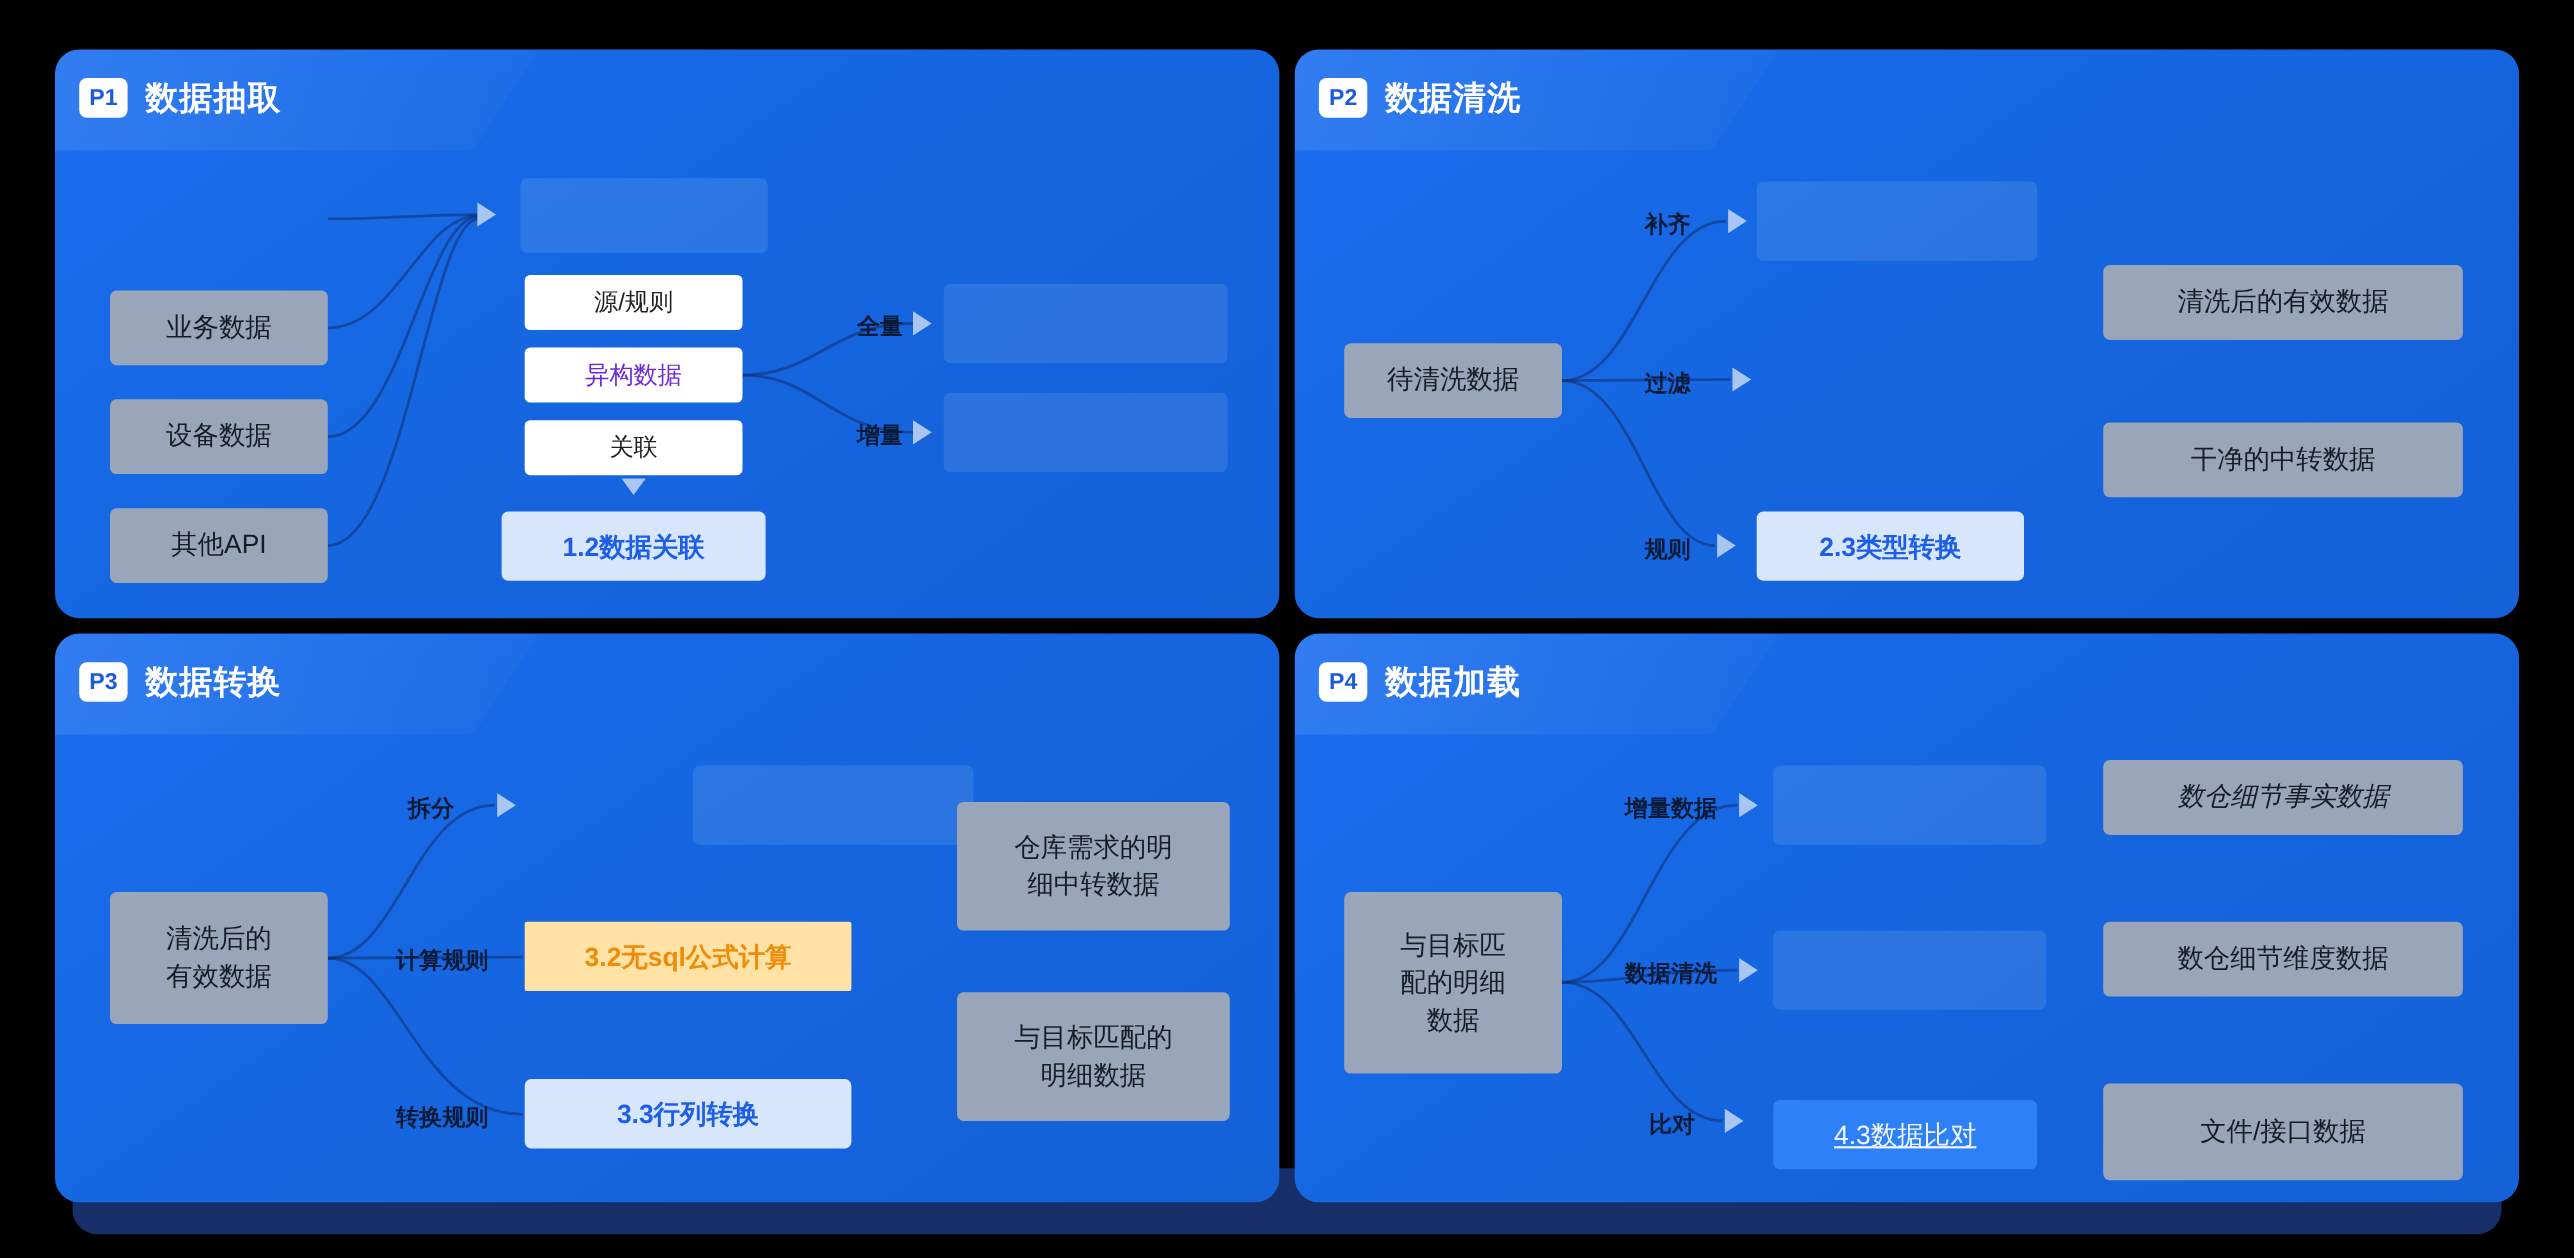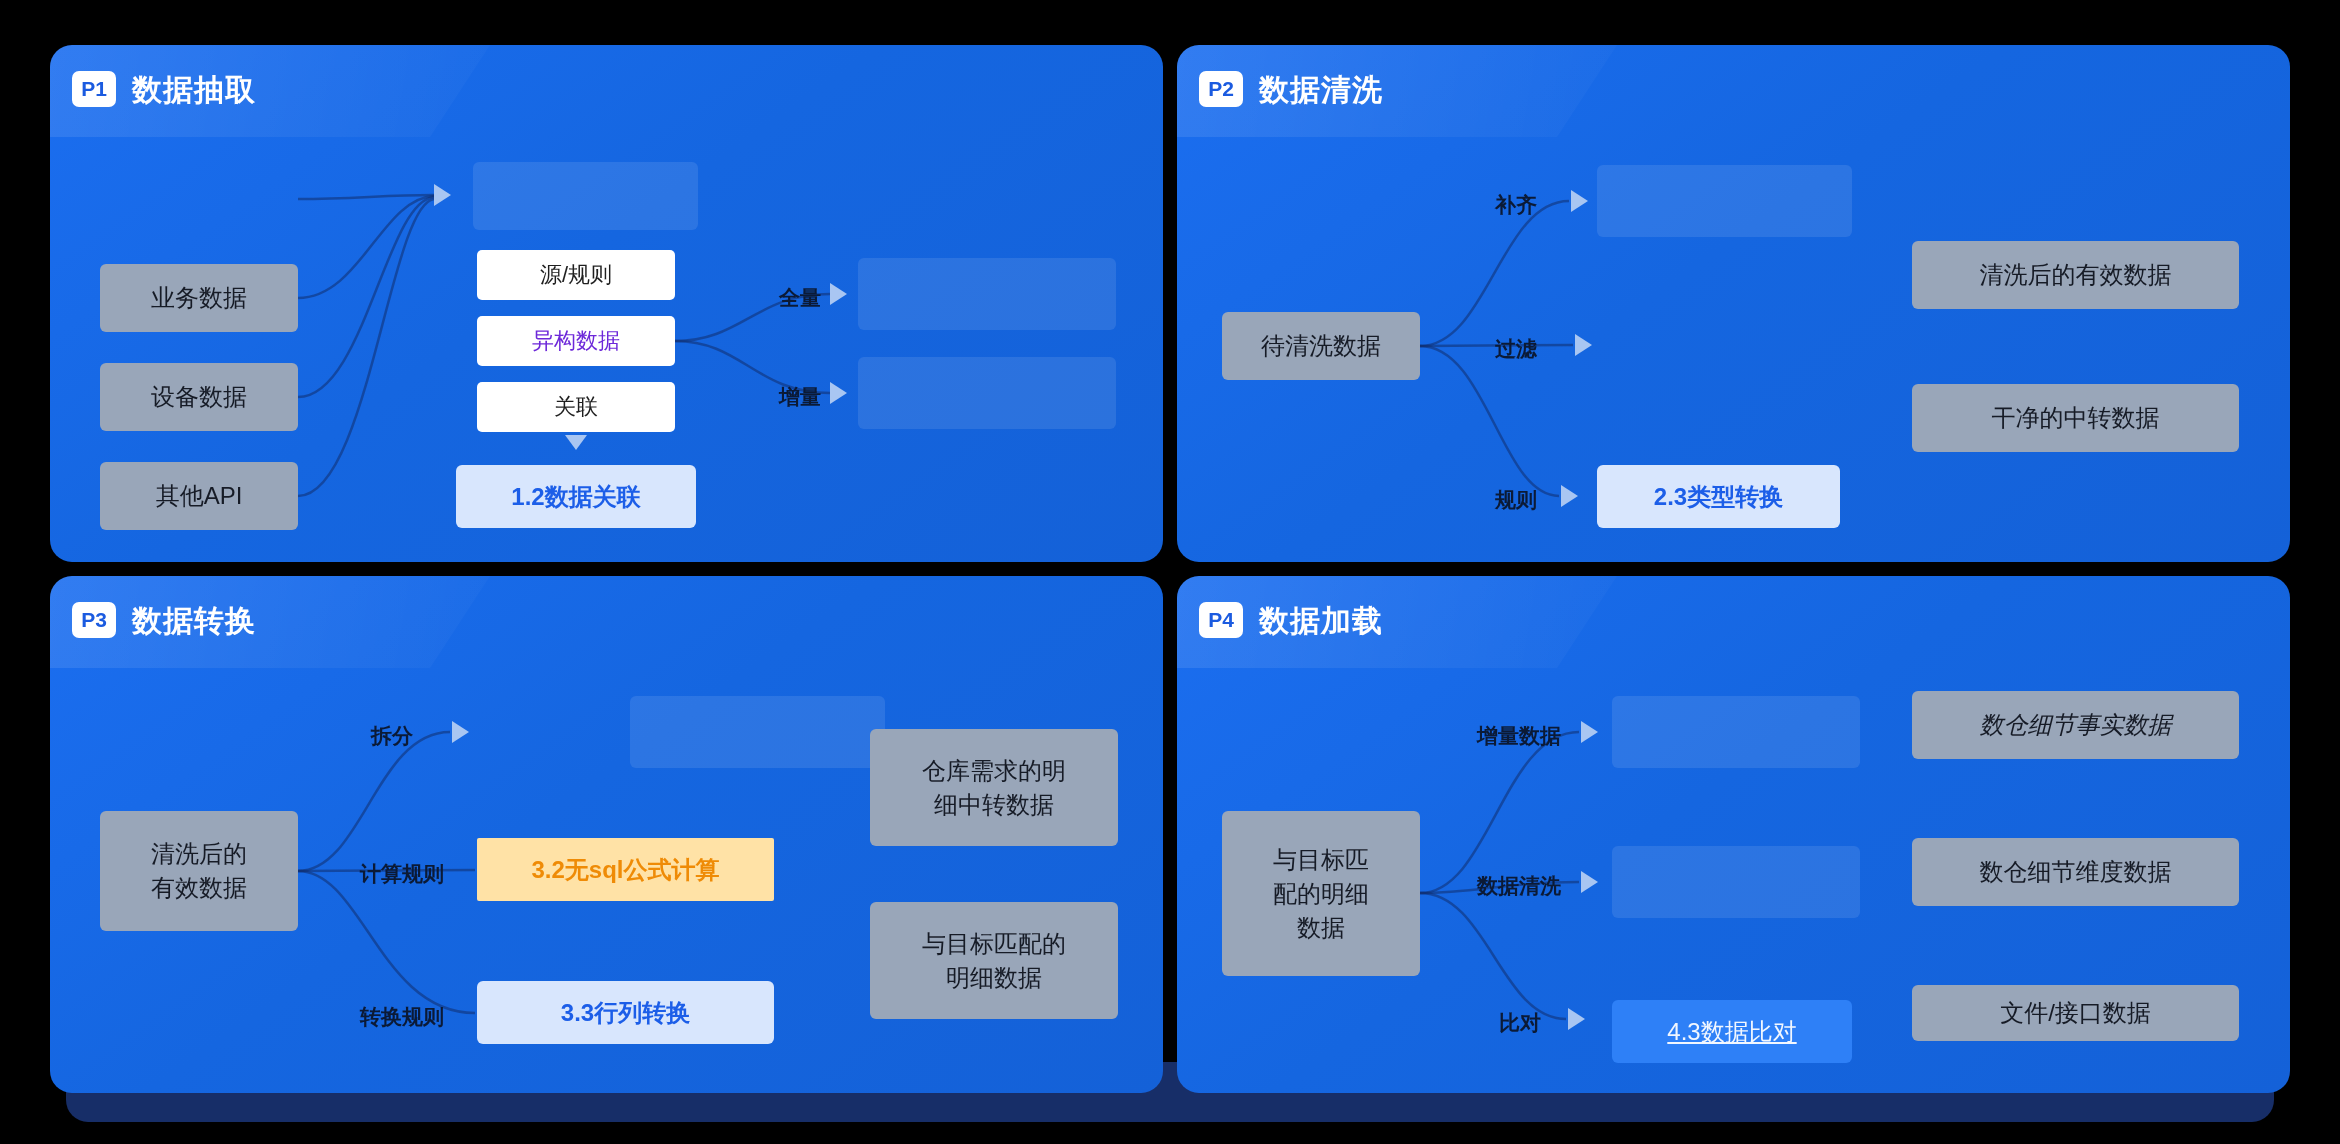--- a/index.html
+++ b/index.html
@@ -202,15 +202,15 @@
     <span class="flow-label" style="left:300px;top:296px;">数据清洗</span>
     <span class="arrow-right" style="left:404px;top:295px;"></span>
     <div class="ghost-box" style="left:435px;top:270px;width:248px;height:72px;"></div>
 
     <span class="flow-label" style="left:322px;top:433px;">比对</span>
     <span class="arrow-right" style="left:391px;top:432px;"></span>
     <div class="solidblue-box" style="left:435px;top:424px;width:240px;height:63px;text-decoration:underline;">4.3数据比对</div>
 
     <div class="gray-box" style="left:735px;top:115px;width:327px;height:68px;font-style:italic;">数仓细节事实数据</div>
     <div class="gray-box" style="left:735px;top:262px;width:327px;height:68px;">数仓细节维度数据</div>
-    <div class="gray-box" style="left:735px;top:409px;width:327px;height:56px;text-align:right;">文件/接口数据</div>
+    <div class="gray-box" style="left:735px;top:409px;width:327px;height:88px;text-align:right;">文件/接口数据</div>
   </section>
 </div>
 
 </body></html>

